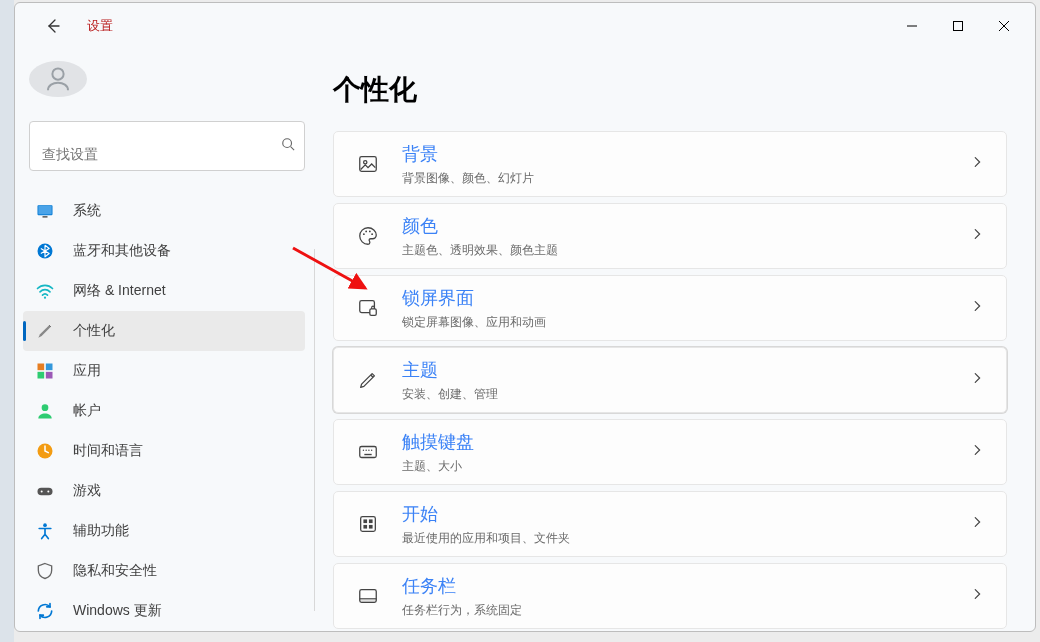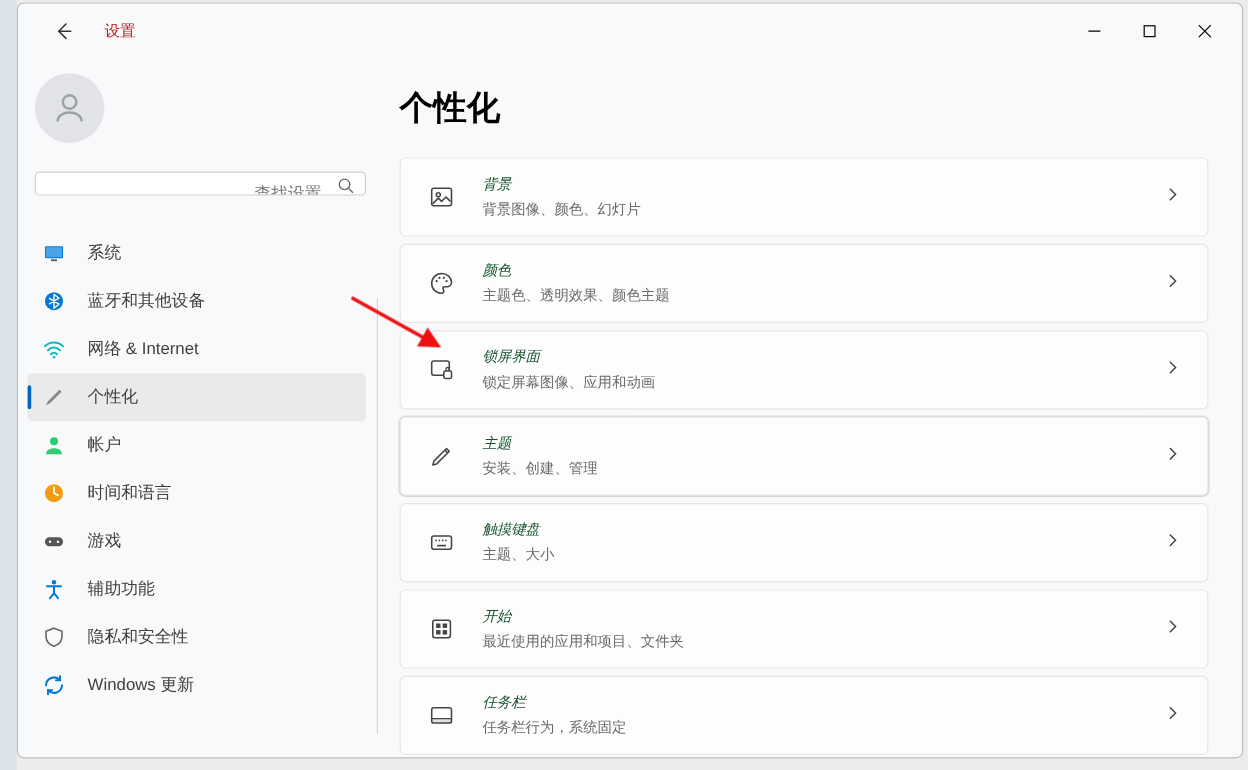--- a/index.html
+++ b/index.html
@@ -38,24 +38,23 @@
 .sidebar {
   width: 300px; padding: 8px 0 0 8px; display: flex; flex-direction: column;
   position: relative;
 }
 .avatar {
   width: 58px; height: 58px; border-radius: 50%; background: #e1e3e6; margin: 4px 0 0 6px;
   display: flex; align-items: center; justify-content: center;
 }
 .search-wrap { margin: 24px 10px 16px 6px; position: relative; }
 .search {
-  width: 100%; height: 20px; border: 1px solid #d0d0d0; border-radius: 4px; background: #fff;
+  width: 100%; height: 50px; border: 1px solid #d0d0d0; border-radius: 4px; background: #fff;
   padding: 16px 36px 0 12px; font-size: 14px; outline: none;
   font-family: inherit;
-  text-align: right;
 }
 .search-icon {
   position: absolute; right: 10px; top: 50%; transform: translateY(-50%);
 }
 .nav { display: flex; flex-direction: column; gap: 0; margin-top: 4px; }
 .nav-scroll-sep {
   position: absolute; top: 200px; bottom: 20px; right: 0; width: 1px; background: #d8d8d8;
 }
 .nav-item {
   display: flex; align-items: center; height: 40px; padding-left: 12px; gap: 18px;
@@ -76,21 +75,21 @@
 .card {
   background: #fdfdfd; border: 1px solid #e6e6e6; border-radius: 5px;
   height: 66px; margin-bottom: 6px;
   display: flex; align-items: center; padding: 0 22px;
   cursor: pointer;
   position: relative;
 }
 .card.highlighted { box-shadow: 0 0 0 1px #d8d8d8; }
 .card .card-icon { width: 24px; height: 24px; margin-right: 22px; display:flex; align-items:center; justify-content:center; }
 .card .text { display: flex; flex-direction: column; gap: 4px; }
-.card .ttl { font-size: 12px; color: #14532d; font-style: italic; }
+.card .ttl { font-size: 18px; color: #3b82f6; }
 .card .sub { font-size: 12px; color: #6a6a6a; }
 .card .chev { margin-left: auto; }
 
 .arrow-annotation {
   position: absolute; pointer-events: none;
   left: 272px; top: 239px;
 }
 </style>
 </head>
 <body>
@@ -175,20 +174,31 @@
           <span>网络 &amp; Internet</span>
         </div>
         <div class="nav-item selected">
           <span class="icon">
             <svg width="20" height="20" viewBox="0 0 24 24">
                 <path d="M4 20l4-2 11-11-2-2L6 16l-2 4z" fill="#888"></path>
                 <path d="M17 5l2 2" stroke="#555" stroke-width="1"></path>
               </svg>
           </span>
           <span>个性化</span>
+        </div>
+        <div class="nav-item">
+          <span class="icon">
+            <svg width="20" height="20" viewBox="0 0 24 24">
+                <rect x="3" y="3" width="8" height="8" fill="#e67e22"></rect>
+                <rect x="13" y="3" width="8" height="8" fill="#3498db"></rect>
+                <rect x="3" y="13" width="8" height="8" fill="#2ecc71"></rect>
+                <rect x="13" y="13" width="8" height="8" fill="#9b59b6"></rect>
+              </svg>
+          </span>
+          <span>应用</span>
         </div>
         <div class="nav-item">
           <span class="icon">
             <svg width="20" height="20" viewBox="0 0 24 24">
                 <circle cx="12" cy="8" r="4" fill="#2ecc71"></circle>
                 <path d="M4 21c0-4 4-6 8-6s8 2 8 6z" fill="#2ecc71"></path>
               </svg>
           </span>
           <span>帐户</span>
         </div>

